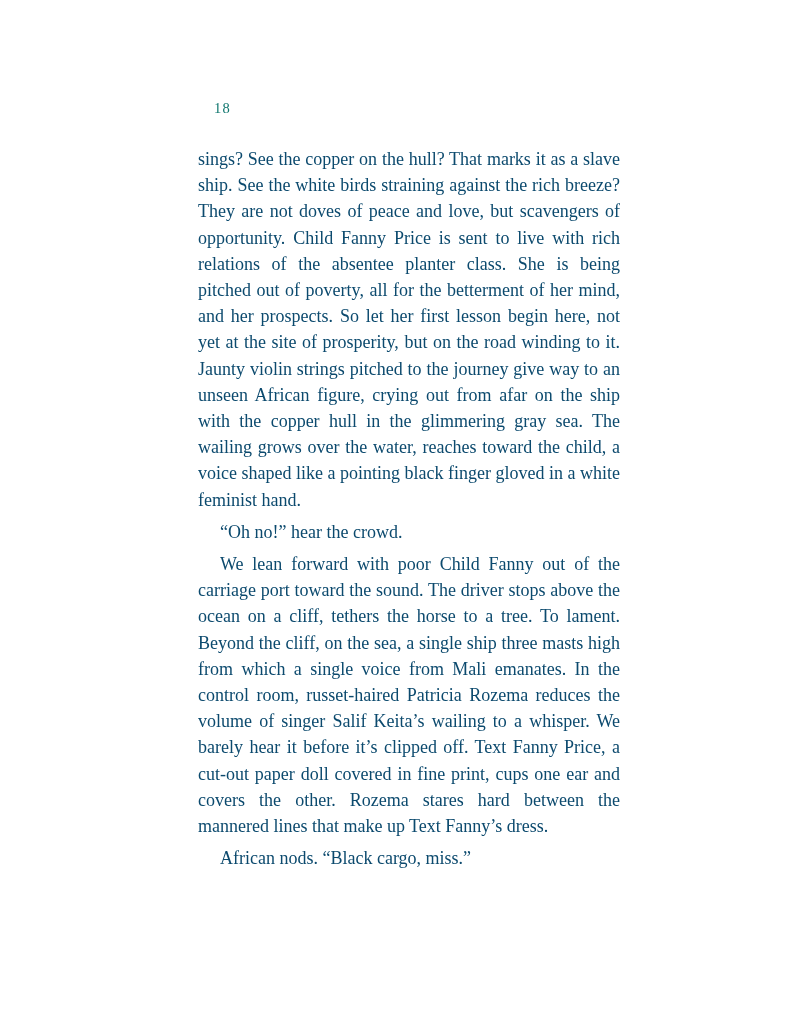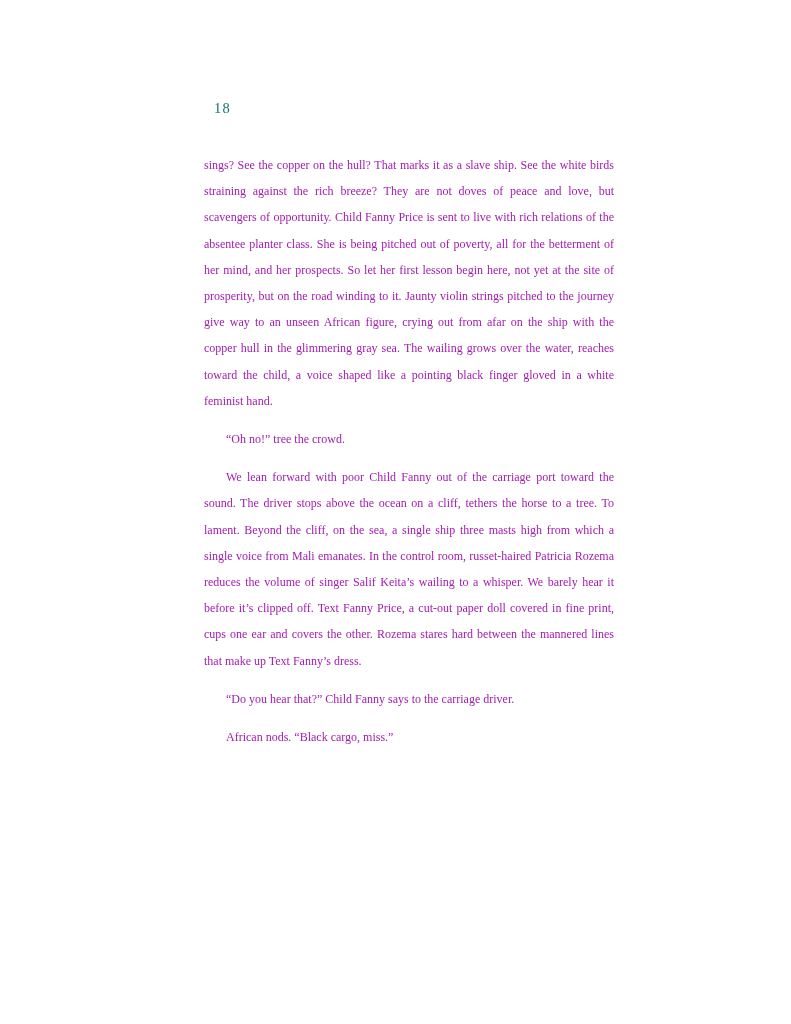--- a/index.html
+++ b/index.html
@@ -29,43 +29,42 @@
     font-family: "Liberation Serif", serif;
     color: #0f766e;
   }
   .text-column {
     position: absolute;
     left: 192px;
     top: 140px;
     width: 434px;
   }
   p.body-par {
-    margin: 12px;
-    font-size: 12px;
+    margin: 6px;
+    font-size: 18px;
     line-height: 26.2px;
     text-align: justify;
     text-justify: inter-word;
     hyphens: manual;
-    color: #a21caf;
+    color: #0c4a6e;
   }
   p.indent {
     text-indent: 22px;
   }
   p.body-par:last-child {
     text-align: left;
   }
 </style>
 </head>
 <body>
 
 <div class="page">
 
   <div class="page-number">18</div>
 
   <div class="text-column">
     <p class="body-par">sings? See the copper on the hull? That marks it as a slave ship. See the white birds straining against the rich breeze? They are not doves of peace and love, but scavengers of opportunity. Child Fanny Price is sent to live with rich relations of the absentee planter class. She is being pitched out of poverty, all for the betterment of her mind, and her prospects. So let her first lesson begin here, not yet at the site of prosperity, but on the road winding to it. Jaunty violin strings pitched to the journey give way to an unseen African figure, crying out from afar on the ship with the copper hull in the glimmering gray sea. The wailing grows over the water, reaches toward the child, a voice shaped like a pointing black finger gloved in a white feminist hand.</p>
-    <p class="body-par indent">“Oh no!” tree the crowd.</p>
+    <p class="body-par indent">“Oh no!” hear the crowd.</p>
     <p class="body-par indent">We lean forward with poor Child Fanny out of the carriage port toward the sound. The driver stops above the ocean on a cliff, tethers the horse to a tree. To lament. Beyond the cliff, on the sea, a single ship three masts high from which a single voice from Mali emanates. In the control room, russet-haired Patricia Rozema reduces the volume of singer Salif Keita’s wailing to a whisper. We barely hear it before it’s clipped off. Text Fanny Price, a cut-out paper doll covered in fine print, cups one ear and covers the other. Rozema stares hard between the mannered lines that make up Text Fanny’s dress.</p>
-    <p class="body-par indent">“Do you hear that?” Child Fanny says to the carriage driver.</p>
     <p class="body-par indent">African nods. “Black cargo, miss.”</p>
   </div>
 
 </div>
 
 </body></html>

